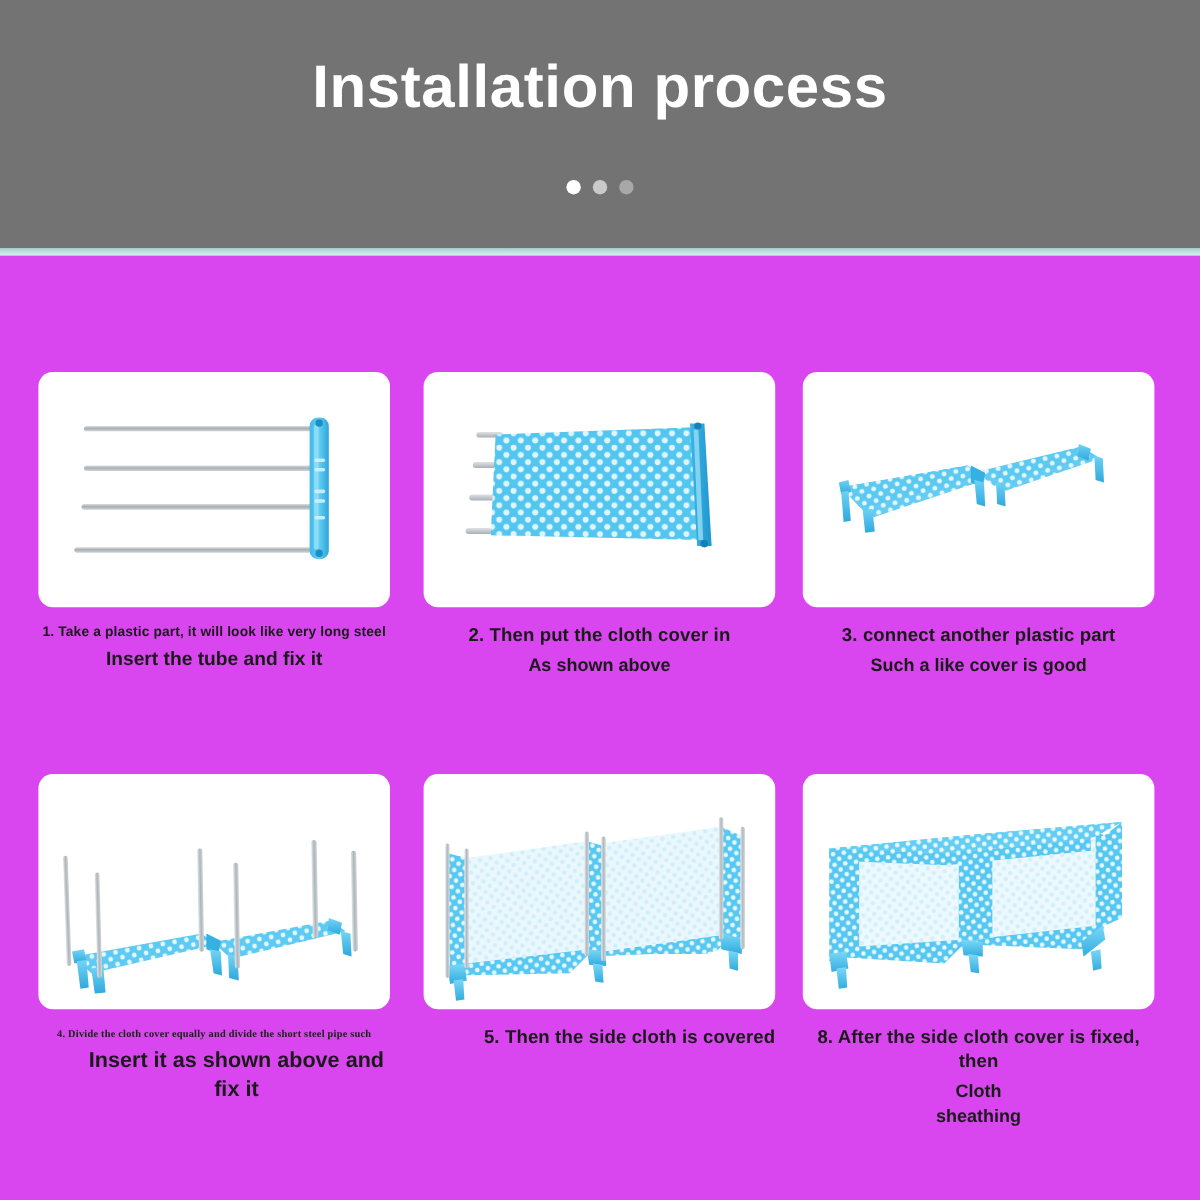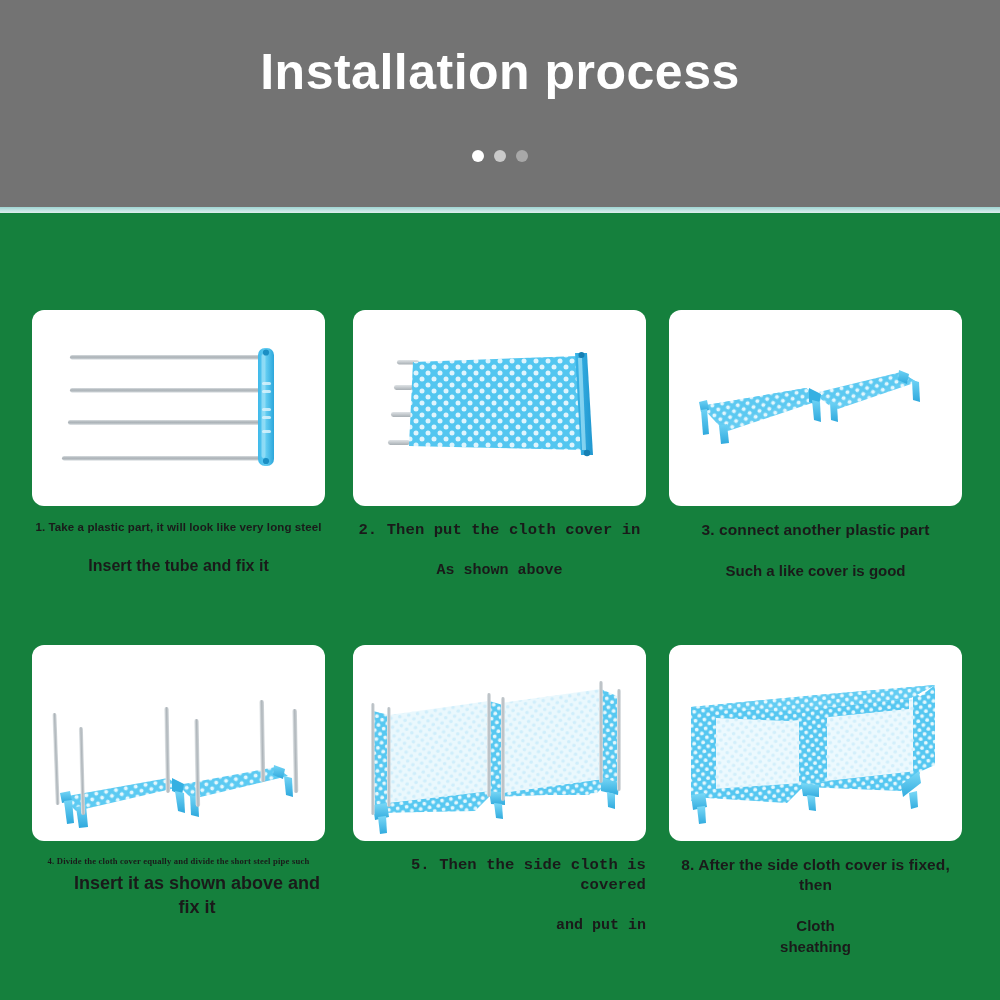--- a/index.html
+++ b/index.html
@@ -40,50 +40,50 @@
   }
   .dot.d2{opacity:.62;}
   .dot.d3{opacity:.38;}
   .header-edge{
     position:absolute;left:0;top:207px;width:1000px;height:6px;
     background:linear-gradient(to bottom,#9fd4d2,#dfeeee);
   }
   
   .grid{
     position:absolute;left:0;top:213px;width:1000px;height:787px;
-    background:#15803d;
+    background:#d946ef;
   }
   .row{position:absolute;left:32px;width:936px;}
   .row1{top:97px;}
   .row2{top:432px;}
   .cell{
     position:absolute;top:0;width:293px;
   }
   .cell.c1{left:0;}
-  .cell.c2{left:321px;font-family:Liberation Mono, monospace;}
+  .cell.c2{left:321px;}
   .cell.c3{left:637px;}
   .card{
     width:293px;height:196px;
     background:#ffffff;
     border-radius:12px;
     position:relative;
     overflow:hidden;
   }
   .caption{
     margin-top:14px;
     color:#1a1a1a;
     text-align:center;
   }
   .cap-line1{
     font-size:11.5px;font-weight:bold;line-height:15px;
     letter-spacing:.1px;
   }
   .cap-line1.big{font-size:15.5px;line-height:20px;}
   .cap-line2{
-    font-size:16px;font-weight:bold;line-height:22px;margin-top:20px;
+    font-size:16px;font-weight:bold;line-height:22px;margin-top:4px;
   }
   .cap-line2.sm{font-size:15px;}
   .cap-line3{font-size:15px;font-weight:bold;line-height:20px;}
   .caption.left{text-align:right;}
   .cap-tiny{
     font-size:8.6px;font-weight:bold;line-height:12px;
     font-family:"Liberation Serif",serif;
     letter-spacing:.2px;
   }
   .cap-strong{
@@ -340,21 +340,20 @@
             <rect x="34" y="62" width="3.6" height="100" rx="1.8" fill="url(#post5)"></rect>
             <rect x="134" y="48" width="3.8" height="104" rx="1.9" fill="url(#post5)"></rect>
             <rect x="148" y="52" width="3.8" height="104" rx="1.9" fill="url(#post5)"></rect>
             <rect x="246" y="36" width="3.8" height="102" rx="1.9" fill="url(#post5)"></rect>
             <rect x="264" y="44" width="3.8" height="102" rx="1.9" fill="url(#post5)"></rect>
           </svg>
         </div>
       </div>
       <div class="caption left">
         <div class="cap-line1 big">5. Then the side cloth is covered</div>
-        <div class="cap-line2 sm">and put in</div>
       </div>
     </div>
 
     <div class="cell c3">
       <div class="card">
         <div class="art">
           <svg viewBox="0 0 293 196">
             <defs>
               <pattern id="dots6" width="9" height="9" patternUnits="userSpaceOnUse" patternTransform="rotate(-8)">
                 <rect width="9" height="9" fill="#55c7f1"></rect>

